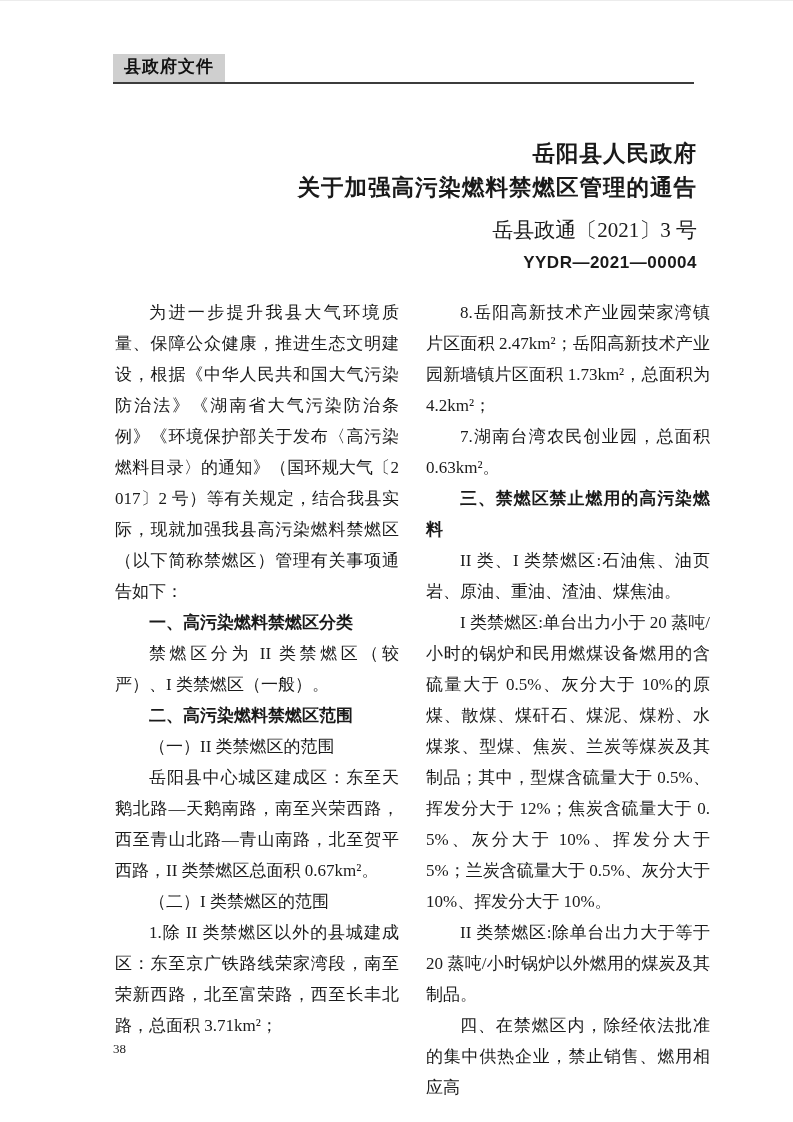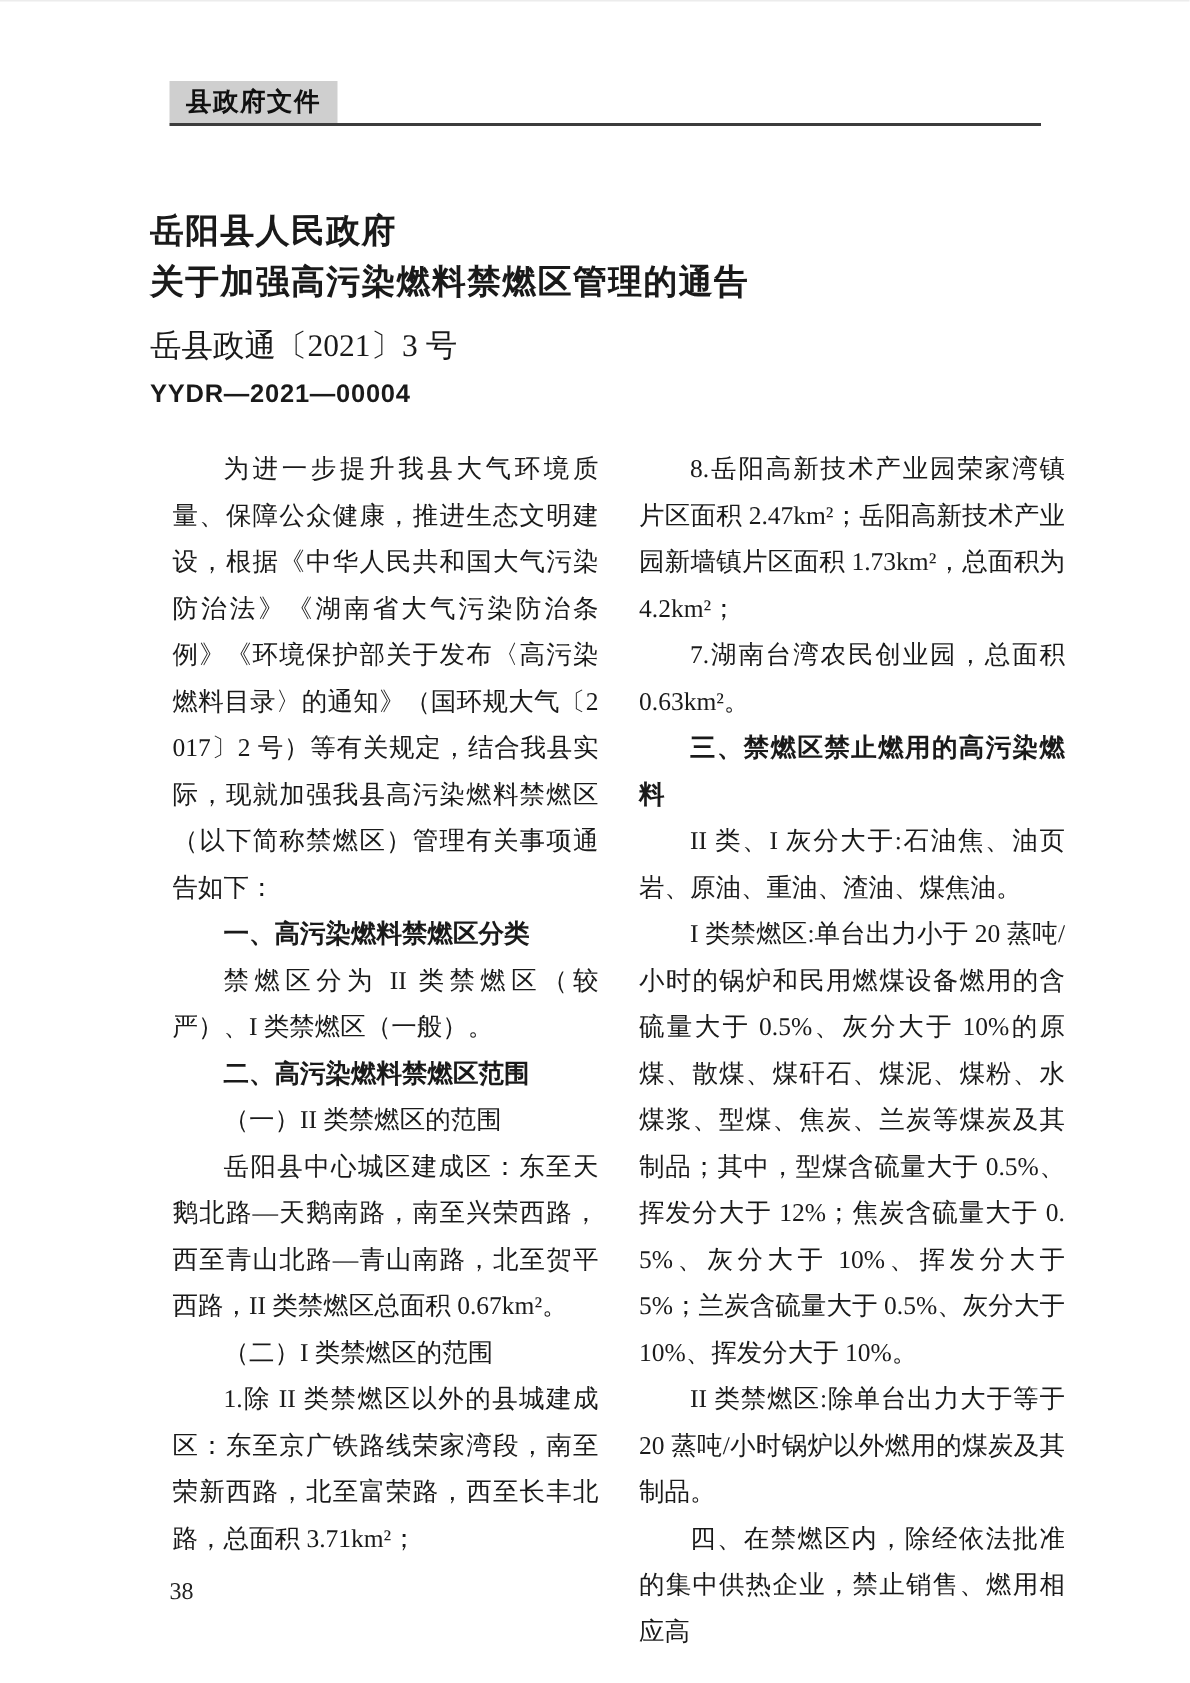--- a/index.html
+++ b/index.html
@@ -15,34 +15,34 @@
   .page{position:absolute;inset:0;}
 
   
   .doc-header{
     position:absolute;top:53px;left:113px;width:581px;
     border-bottom:2.5px solid #3c3c3c;
   }
   .header-label{
     display:inline-block;
     background:#cfcfcf;
-    font-family:Liberation Sans, sans-serif;
+    font-family:Liberation Mono, monospace;
     font-weight:bold;
     font-size:17px;
     line-height:17px;
     padding:5px 11px 6px 11px;
     margin-bottom:0;
     color:#111;
     letter-spacing:1px;
   }
 
   
   .title-block{
     position:absolute;top:136px;left:100px;width:597px;
-    text-align:left;
+    text-align:right;
   }
   .title-line{
     font-size:22.5px;
     font-weight:bold;
     line-height:34px;
     letter-spacing:1px;
   }
   .doc-number{
     font-size:21px;
     margin-top:14px;
@@ -77,23 +77,22 @@
     word-break:break-all;
   }
   .col p.section-heading{
     font-weight:600;
     font-family:"Liberation Sans","DejaVu Sans",sans-serif;
     font-size:17px;
   }
 
   .page-number{
     position:absolute;left:113px;top:1040px;
-    font-size:16px;
+    font-size:13px;
     color:#222;
-    margin-top:12px;
   }
 </style>
 </head>
 <body>
 
 <div class="page">
 
   <div class="doc-header">
     <span class="header-label">县政府文件</span>
   </div>
@@ -113,21 +112,21 @@
       <p class="section-heading">二、高污染燃料禁燃区范围</p>
       <p>（一）II 类禁燃区的范围</p>
       <p>岳阳县中心城区建成区：东至天鹅北路—天鹅南路，南至兴荣西路，西至青山北路—青山南路，北至贺平西路，II 类禁燃区总面积 0.67km²。</p>
       <p>（二）I 类禁燃区的范围</p>
       <p>1.除 II 类禁燃区以外的县城建成区：东至京广铁路线荣家湾段，南至荣新西路，北至富荣路，西至长丰北路，总面积 3.71km²；</p>
     </div>
     <div class="col">
       <p>8.岳阳高新技术产业园荣家湾镇片区面积 2.47km²；岳阳高新技术产业园新墙镇片区面积 1.73km²，总面积为 4.2km²；</p>
       <p>7.湖南台湾农民创业园，总面积 0.63km²。</p>
       <p class="section-heading">三、禁燃区禁止燃用的高污染燃料</p>
-      <p>II 类、I 灰分大于:石油焦、油页岩、原油、重油、渣油、煤焦油。</p>
+      <p>II 类、I 类禁燃区:石油焦、油页岩、原油、重油、渣油、煤焦油。</p>
       <p>I 类禁燃区:单台出力小于 20 蒸吨/小时的锅炉和民用燃煤设备燃用的含硫量大于 0.5%、灰分大于 10%的原煤、散煤、煤矸石、煤泥、煤粉、水煤浆、型煤、焦炭、兰炭等煤炭及其制品；其中，型煤含硫量大于 0.5%、挥发分大于 12%；焦炭含硫量大于 0.5%、灰分大于 10%、挥发分大于 5%；兰炭含硫量大于 0.5%、灰分大于 10%、挥发分大于 10%。</p>
       <p>II 类禁燃区:除单台出力大于等于 20 蒸吨/小时锅炉以外燃用的煤炭及其制品。</p>
       <p>四、在禁燃区内，除经依法批准的集中供热企业，禁止销售、燃用相应高</p>
     </div>
   </div>
 
   <div class="page-number">38</div>
 
 </div>
 

